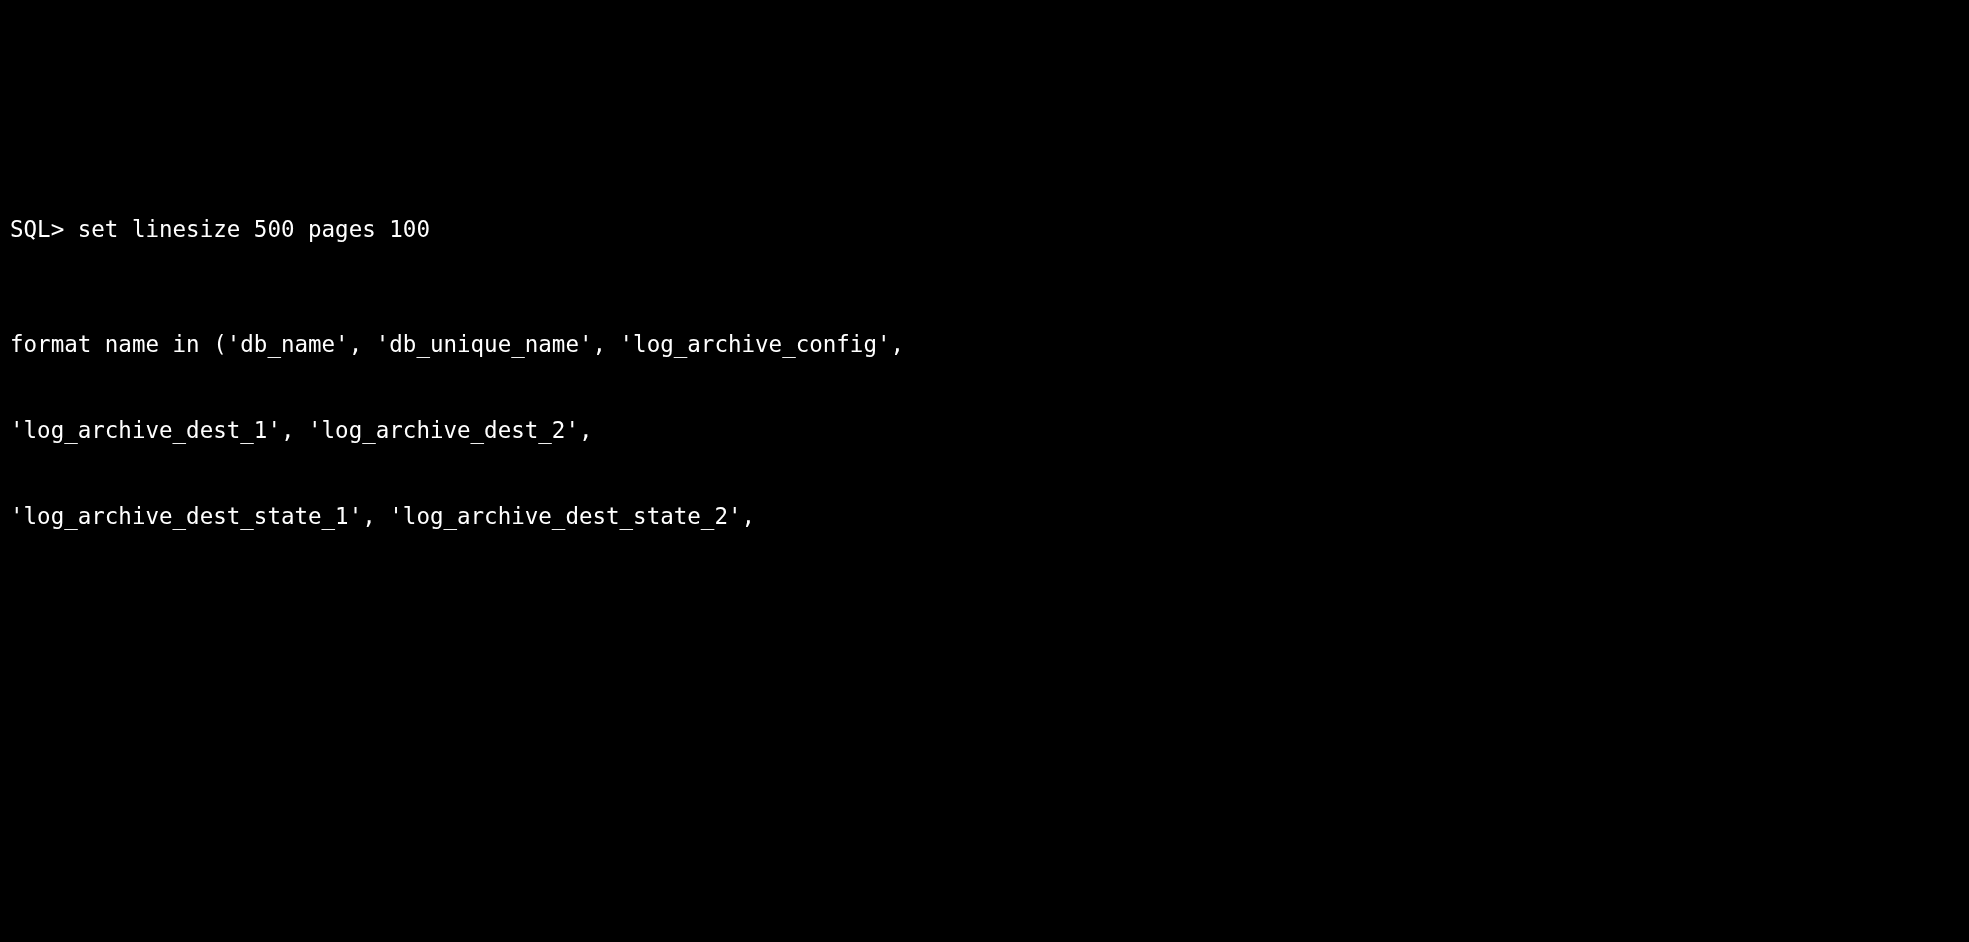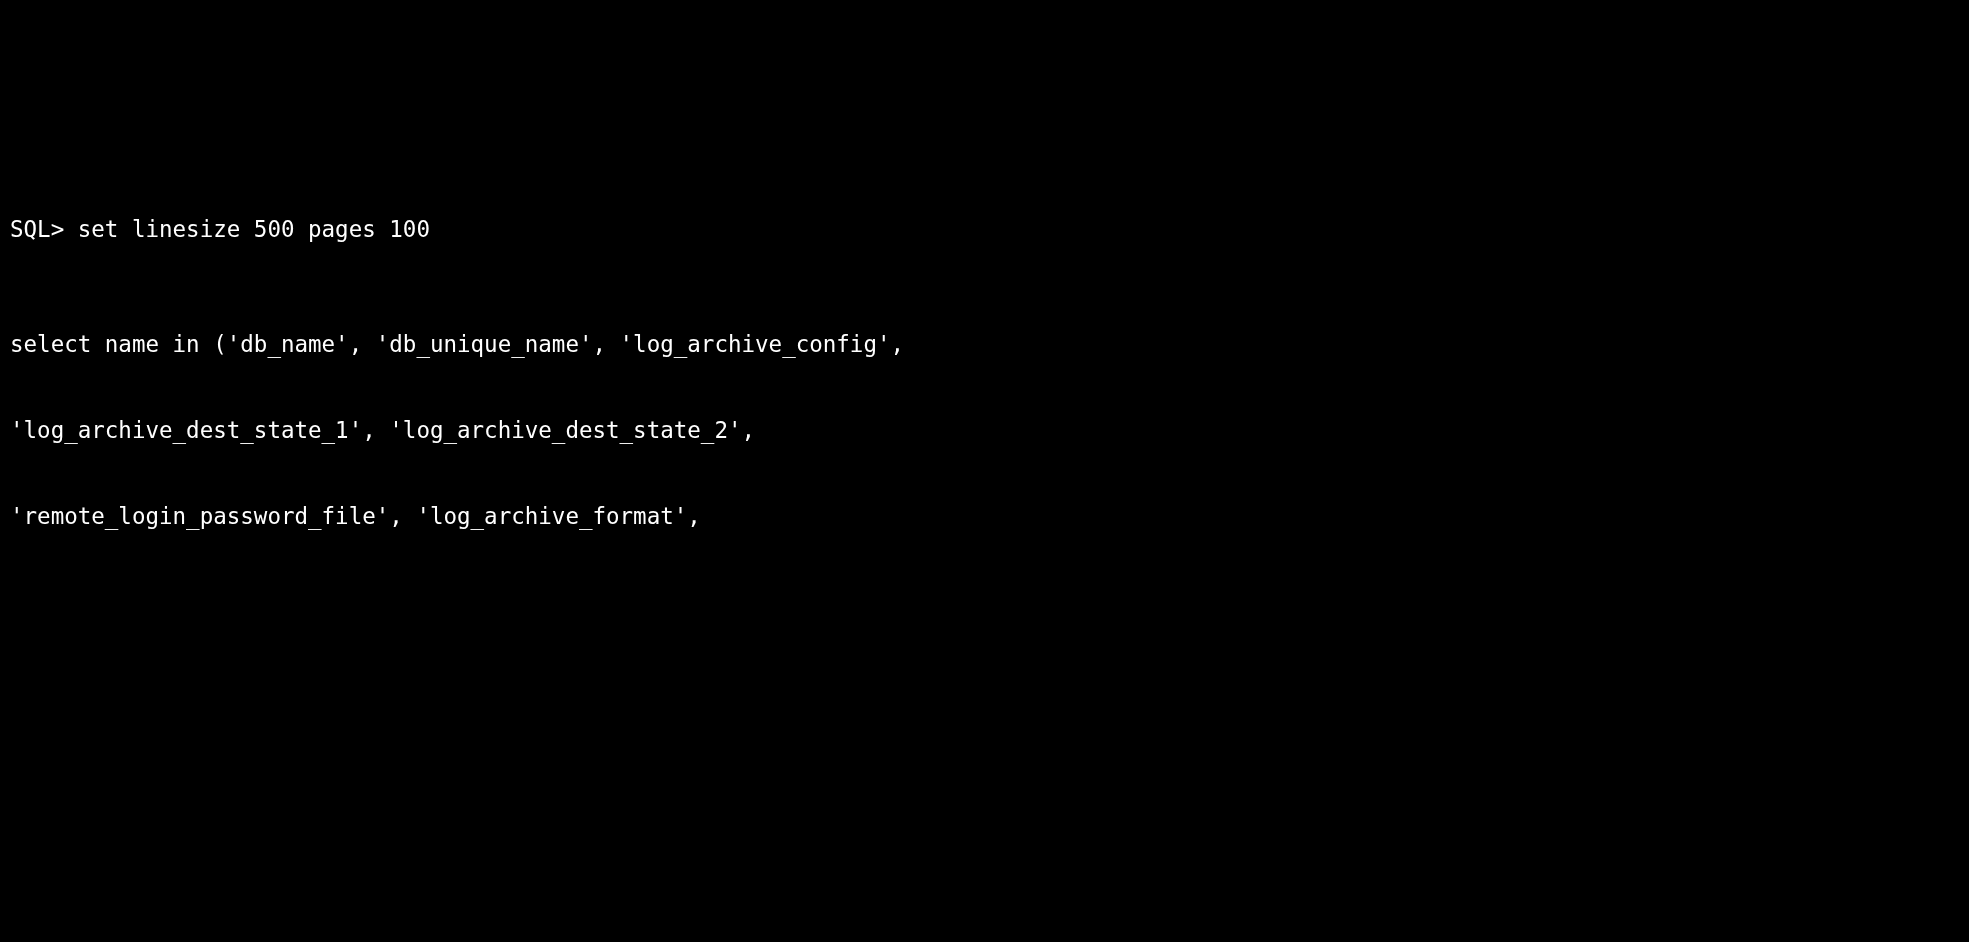--- a/index.html
+++ b/index.html
@@ -62,23 +62,23 @@
 <body>
 
 <div id="terminal" style="background: rgb(0, 0, 0);">
 
   <div class="screen" style="color: rgb(255, 255, 255);">
 
     <span class="line"> </span>
 
     <span class="line">SQL&gt; set linesize 500 pages 100</span>
 
-    <span class="line">select name in ('db_name', 'db_unique_name', 'log_archive_config',</span>
+    <span class="line">format name in ('db_name', 'db_unique_name', 'log_archive_config',</span>
+    <span class="line">'log_archive_dest_1', 'log_archive_dest_2',</span>
     <span class="line">'log_archive_dest_state_1', 'log_archive_dest_state_2',</span>
-    <span class="line">'remote_login_password_file', 'log_archive_format',</span>
     
     
 
     
 
     
 
     
 
     

